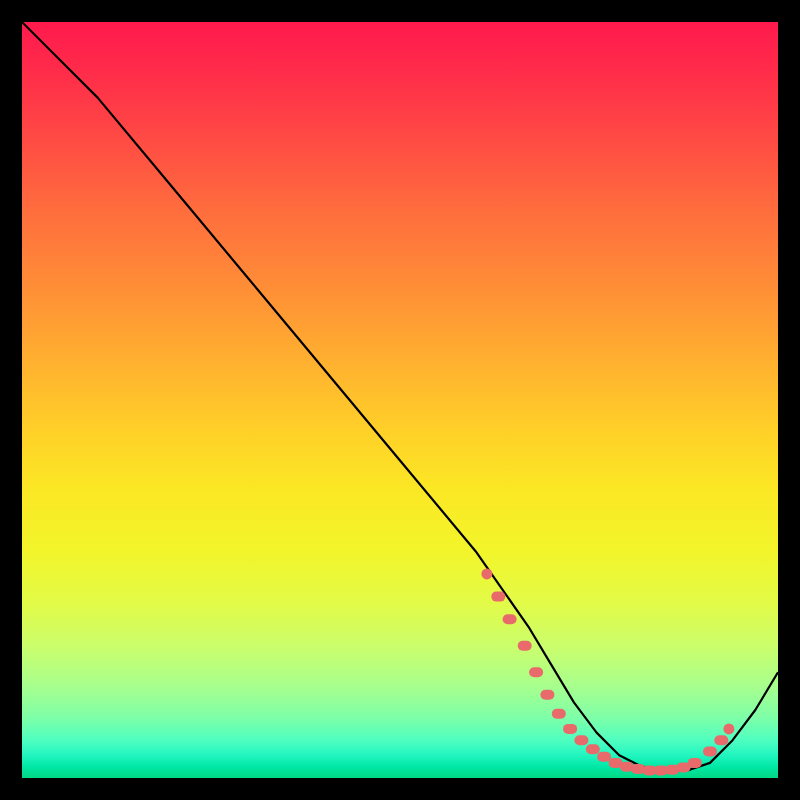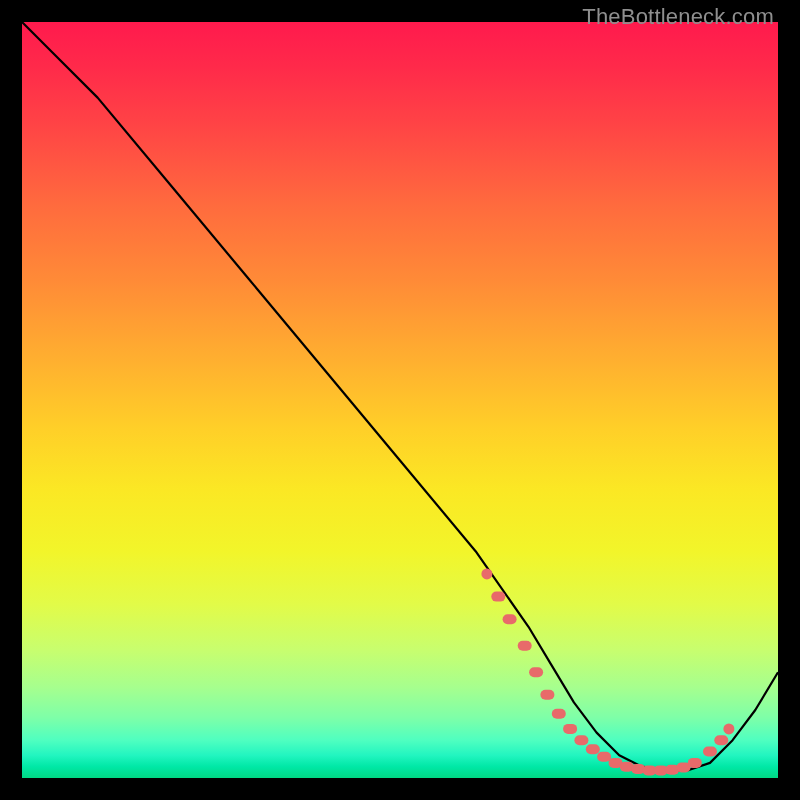--- a/index.html
+++ b/index.html
@@ -104,14 +104,13 @@
           <rect x="643.2" y="742.7" width="14" height="10" rx="5" class="dot-bar"></rect>
           <rect x="654.5" y="740.4" width="14" height="10" rx="5" class="dot-bar"></rect>
           <rect x="665.8" y="735.9" width="14" height="10" rx="5" class="dot-bar"></rect>
           <rect x="681.0" y="724.5" width="14" height="10" rx="5" class="dot-bar"></rect>
           <rect x="692.3" y="713.2" width="14" height="10" rx="5" class="dot-bar"></rect>
           <circle cx="464.9" cy="551.9" r="5.5" class="dot"></circle>
           <circle cx="706.9" cy="706.9" r="5.5" class="dot"></circle>
         </g>
     </svg>
   </div>
-  <div class="watermark">TheBottleneck.com</div>
 </div>
 
 </body></html>

